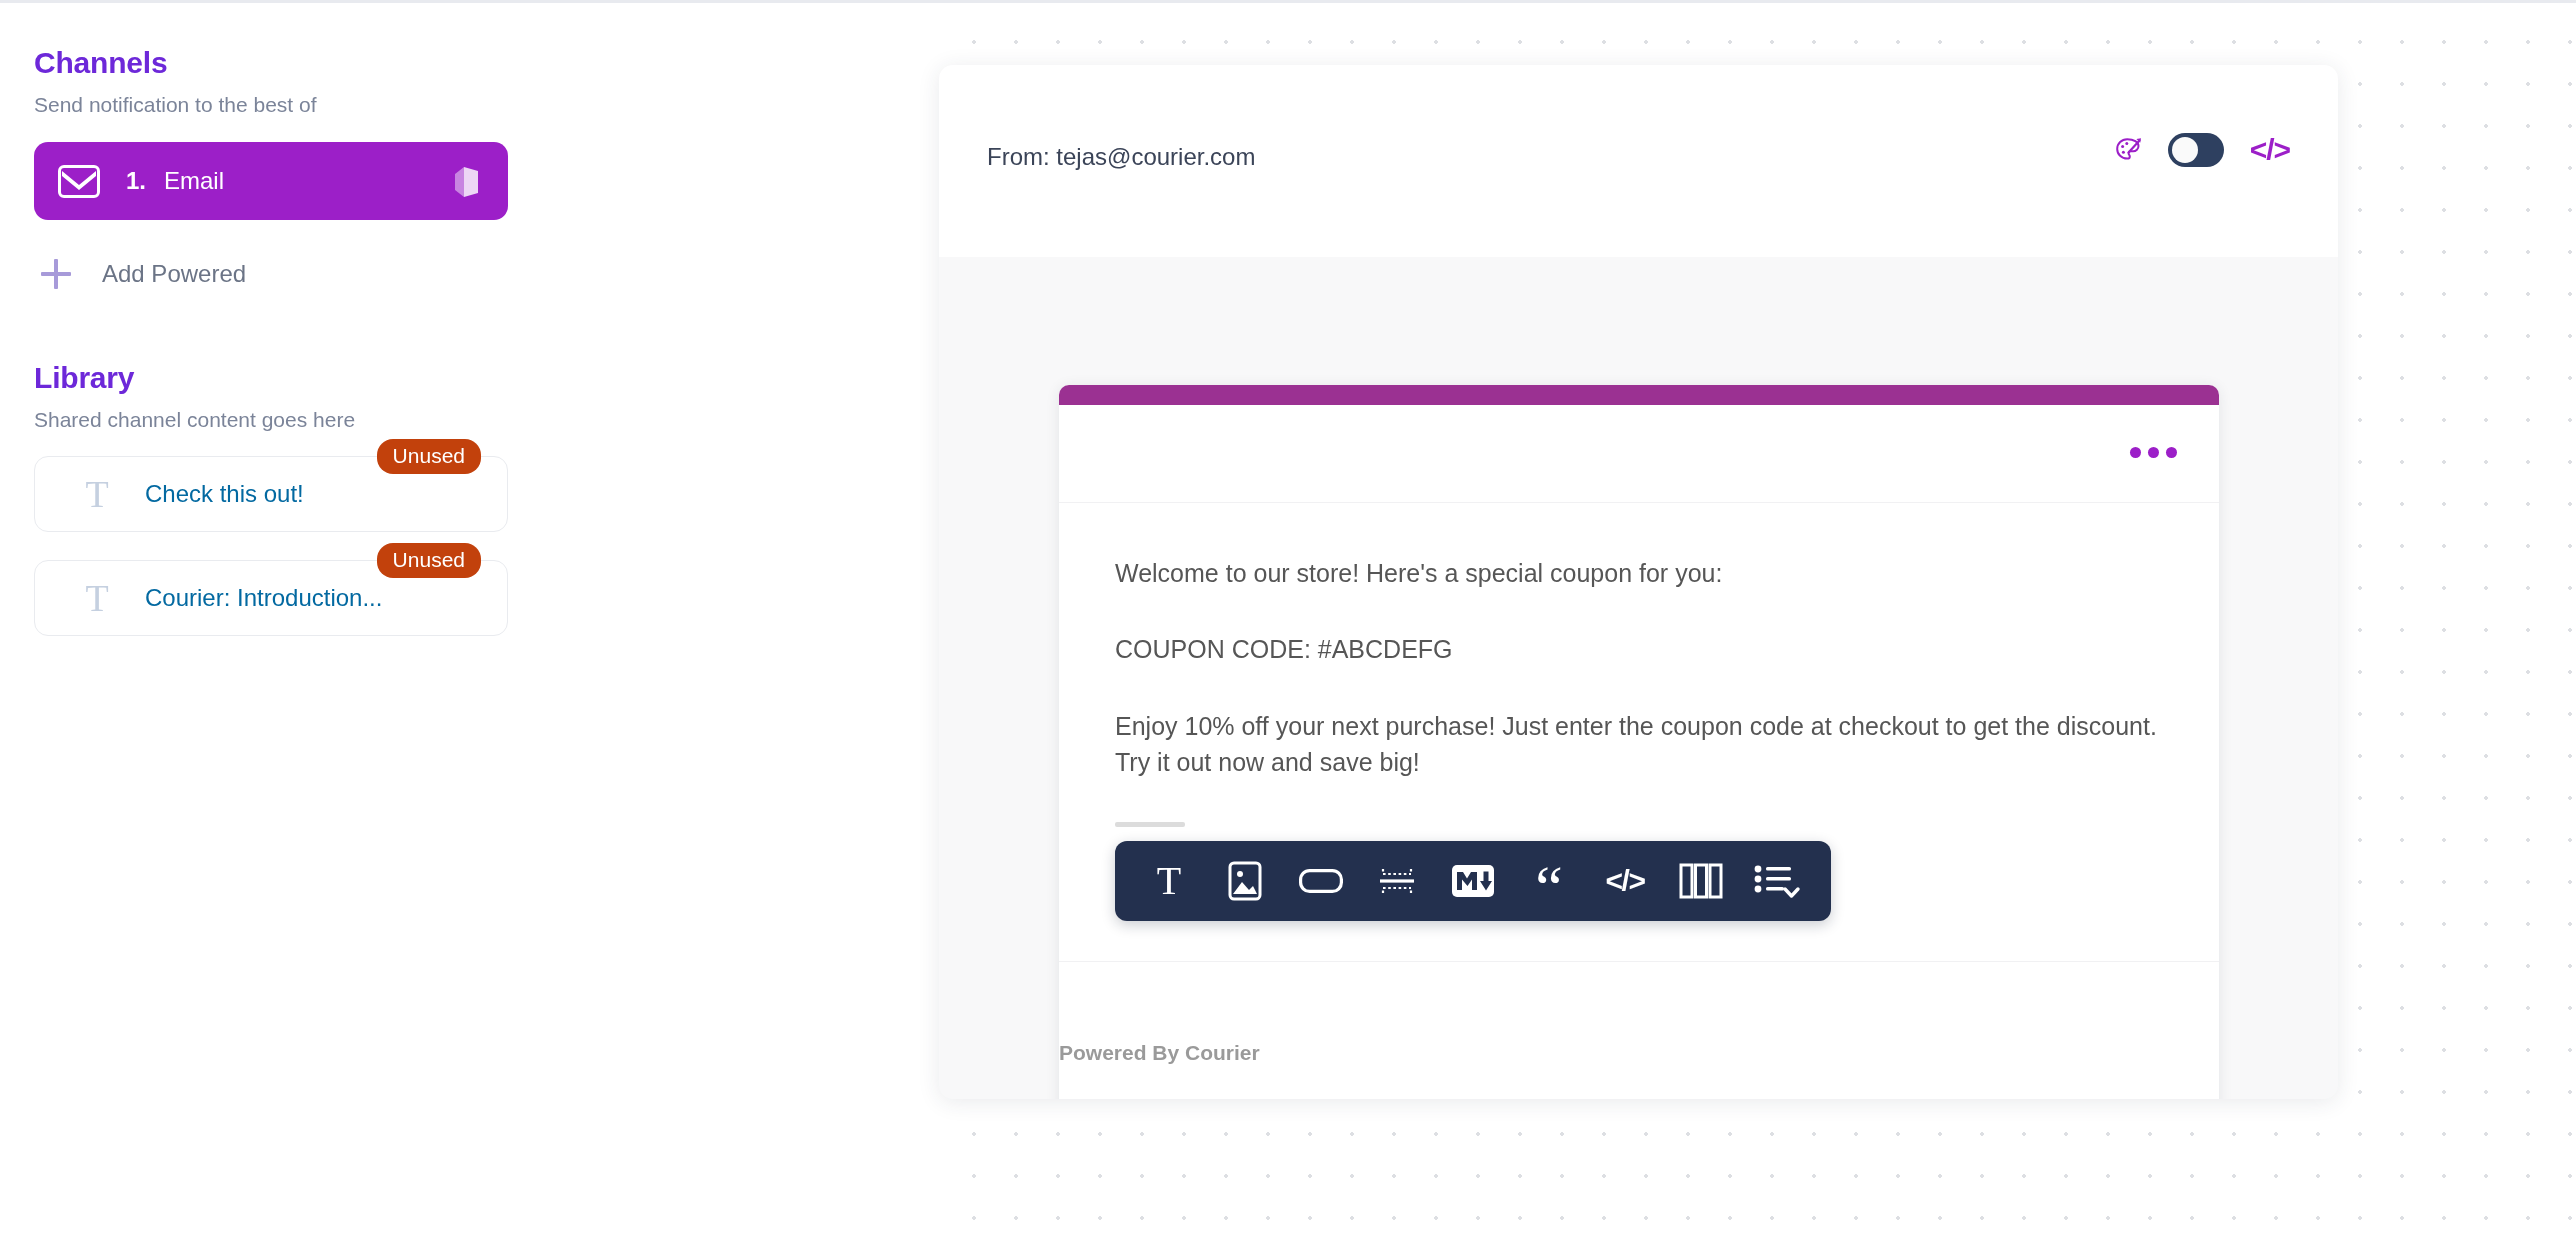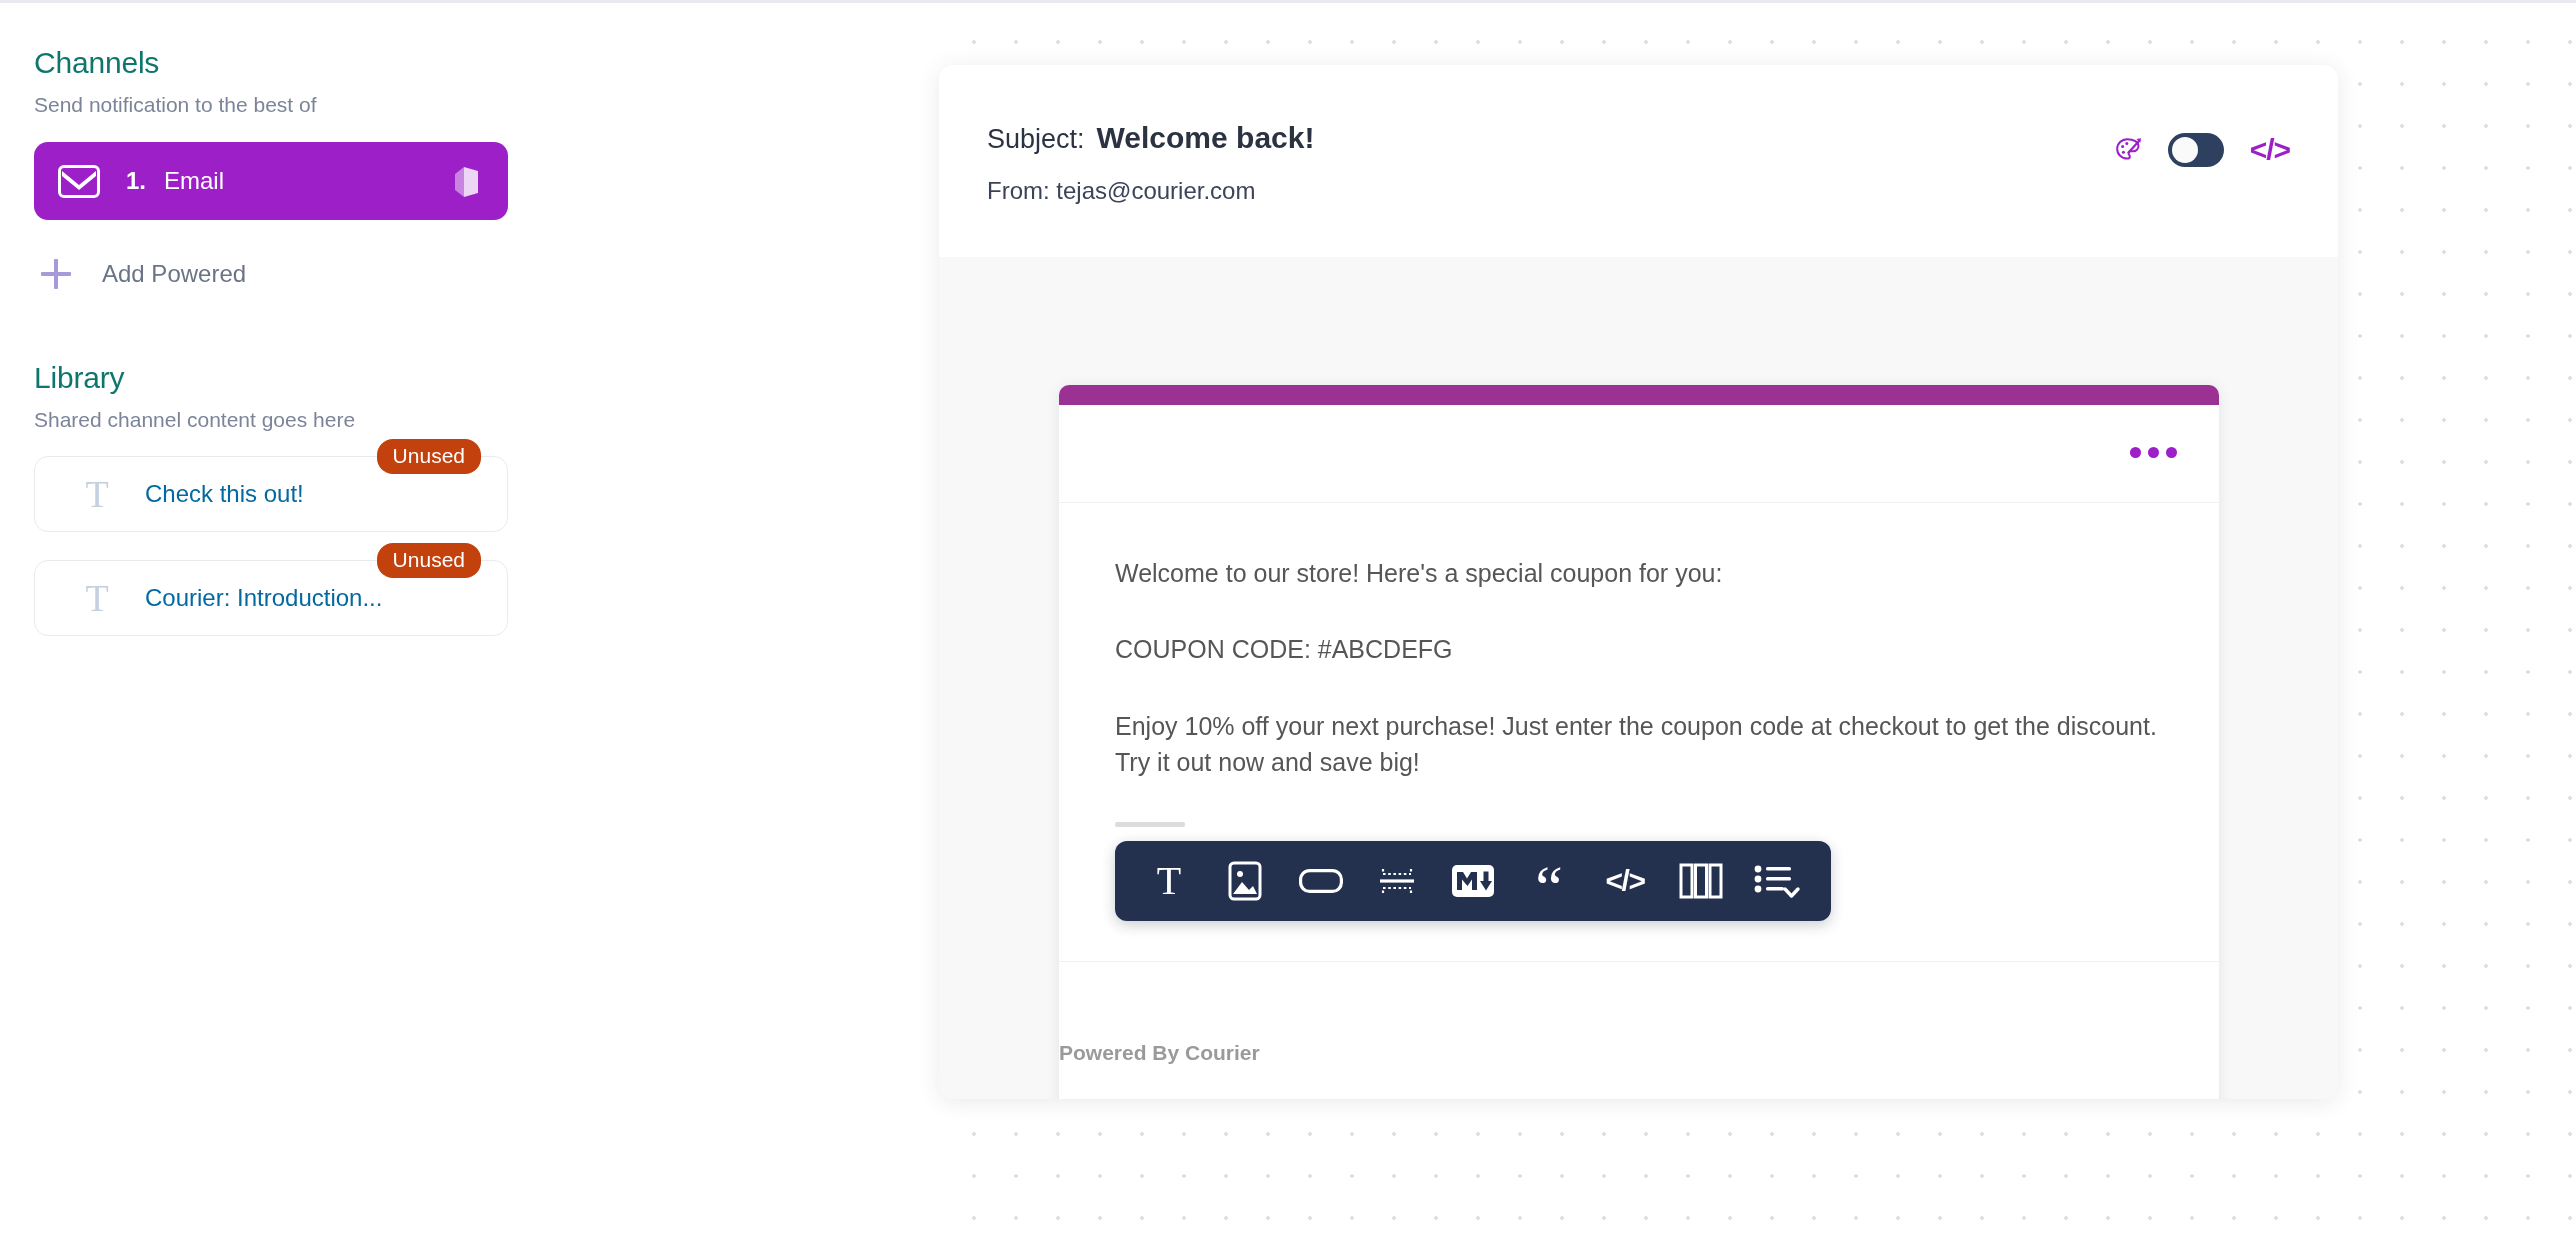--- a/index.html
+++ b/index.html
@@ -22,22 +22,22 @@
     position: absolute;
     left: 0; top: 0;
     width: 939px;
     height: 1241px;
     background: #ffffff;
     padding: 42px 0 0 34px;
   }
 
   .section-title {
     font-size: 30px;
-    font-weight: 400;
-    color: #0f766e;
+    font-weight: 700;
+    color: #6d28d9;
     letter-spacing: -0.2px;
     line-height: 1.2;
   }
   .section-sub {
     font-size: 21px;
     color: #7b8499;
     margin-top: 10px;
     line-height: 1.3;
   }
 
@@ -397,24 +397,20 @@
     </div>
 
   </div>
 </div>
 
 <div id="canvas">
 
   <div id="preview-panel">
 
     <div id="preview-header">
-      <div class="subject-row">
-        <span class="subject-label">Subject:</span>
-        <span class="subject-value">Welcome back!</span>
-      </div>
       <div class="from-row">From: tejas@courier.com</div>
 
       <div id="header-controls">
         <span class="icon-btn">
           <svg width="28" height="28" viewBox="0 0 28 28">
             <path d="M13.2 3.2c-5.6 0-10 4.3-10 9.7 0 5.4 4.4 9.7 10 9.7 1.6 0 2.6-1 2.6-2.2 0-.6-.25-1.05-.6-1.45-.35-.4-.6-.85-.6-1.45 0-1.2 1-2.2 2.2-2.2h2.3c3 0 5.4-2.4 5.4-5.3 0-3.9-4.6-6.8-11.3-6.8z" fill="none" stroke="#9C1FC8" stroke-width="2"></path>
             <circle cx="8.6" cy="10.4" r="1.5" fill="#9C1FC8"></circle>
             <circle cx="12.8" cy="7.6" r="1.5" fill="#9C1FC8"></circle>
             <circle cx="9.4" cy="16.2" r="1.5" fill="#9C1FC8"></circle>
             <path d="M14.5 16.5 L25.5 4.5" stroke="#9C1FC8" stroke-width="2.2" stroke-linecap="round"></path>

